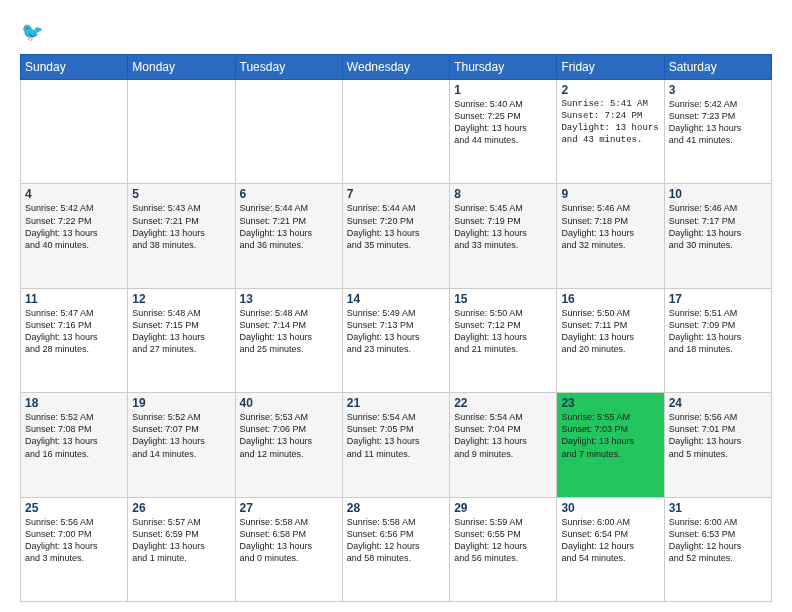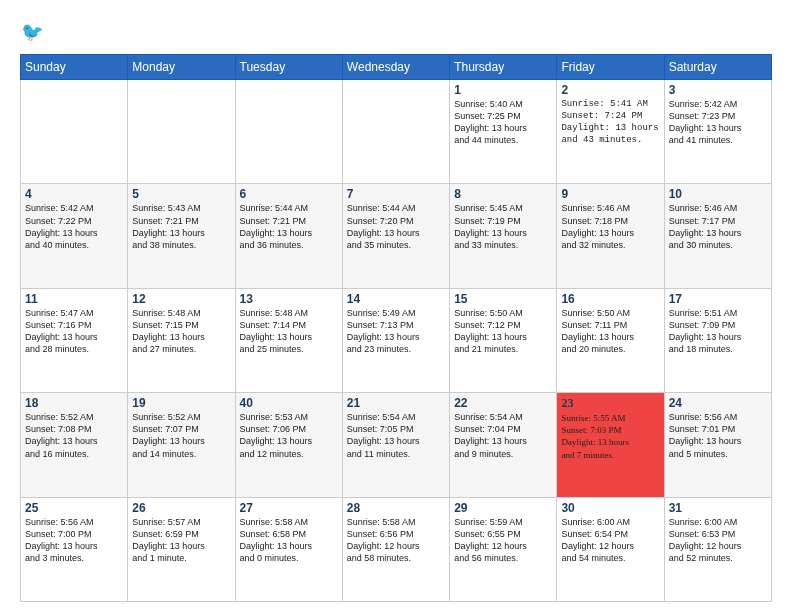--- a/index.html
+++ b/index.html
@@ -284,21 +284,21 @@
 Daylight: 13 hours
 and 11 minutes.</div>
           </td>
           <td style="background: rgb(245, 245, 245);">
             <span class="day-number">22</span>
             <div class="day-info" style="white-space: pre-line;">Sunrise: 5:54 AM
 Sunset: 7:04 PM
 Daylight: 13 hours
 and 9 minutes.</div>
           </td>
-          <td style="background: #ef4444; font-family: Liberation Serif, serif;">
+          <td style="background: #22c55e;">
             <span class="day-number">23</span>
             <div class="day-info" style="white-space: pre-line;">Sunrise: 5:55 AM
 Sunset: 7:03 PM
 Daylight: 13 hours
 and 7 minutes.</div>
           </td>
           <td style="background: rgb(245, 245, 245);">
             <span class="day-number">24</span>
             <div class="day-info" style="white-space: pre-line;">Sunrise: 5:56 AM
 Sunset: 7:01 PM

